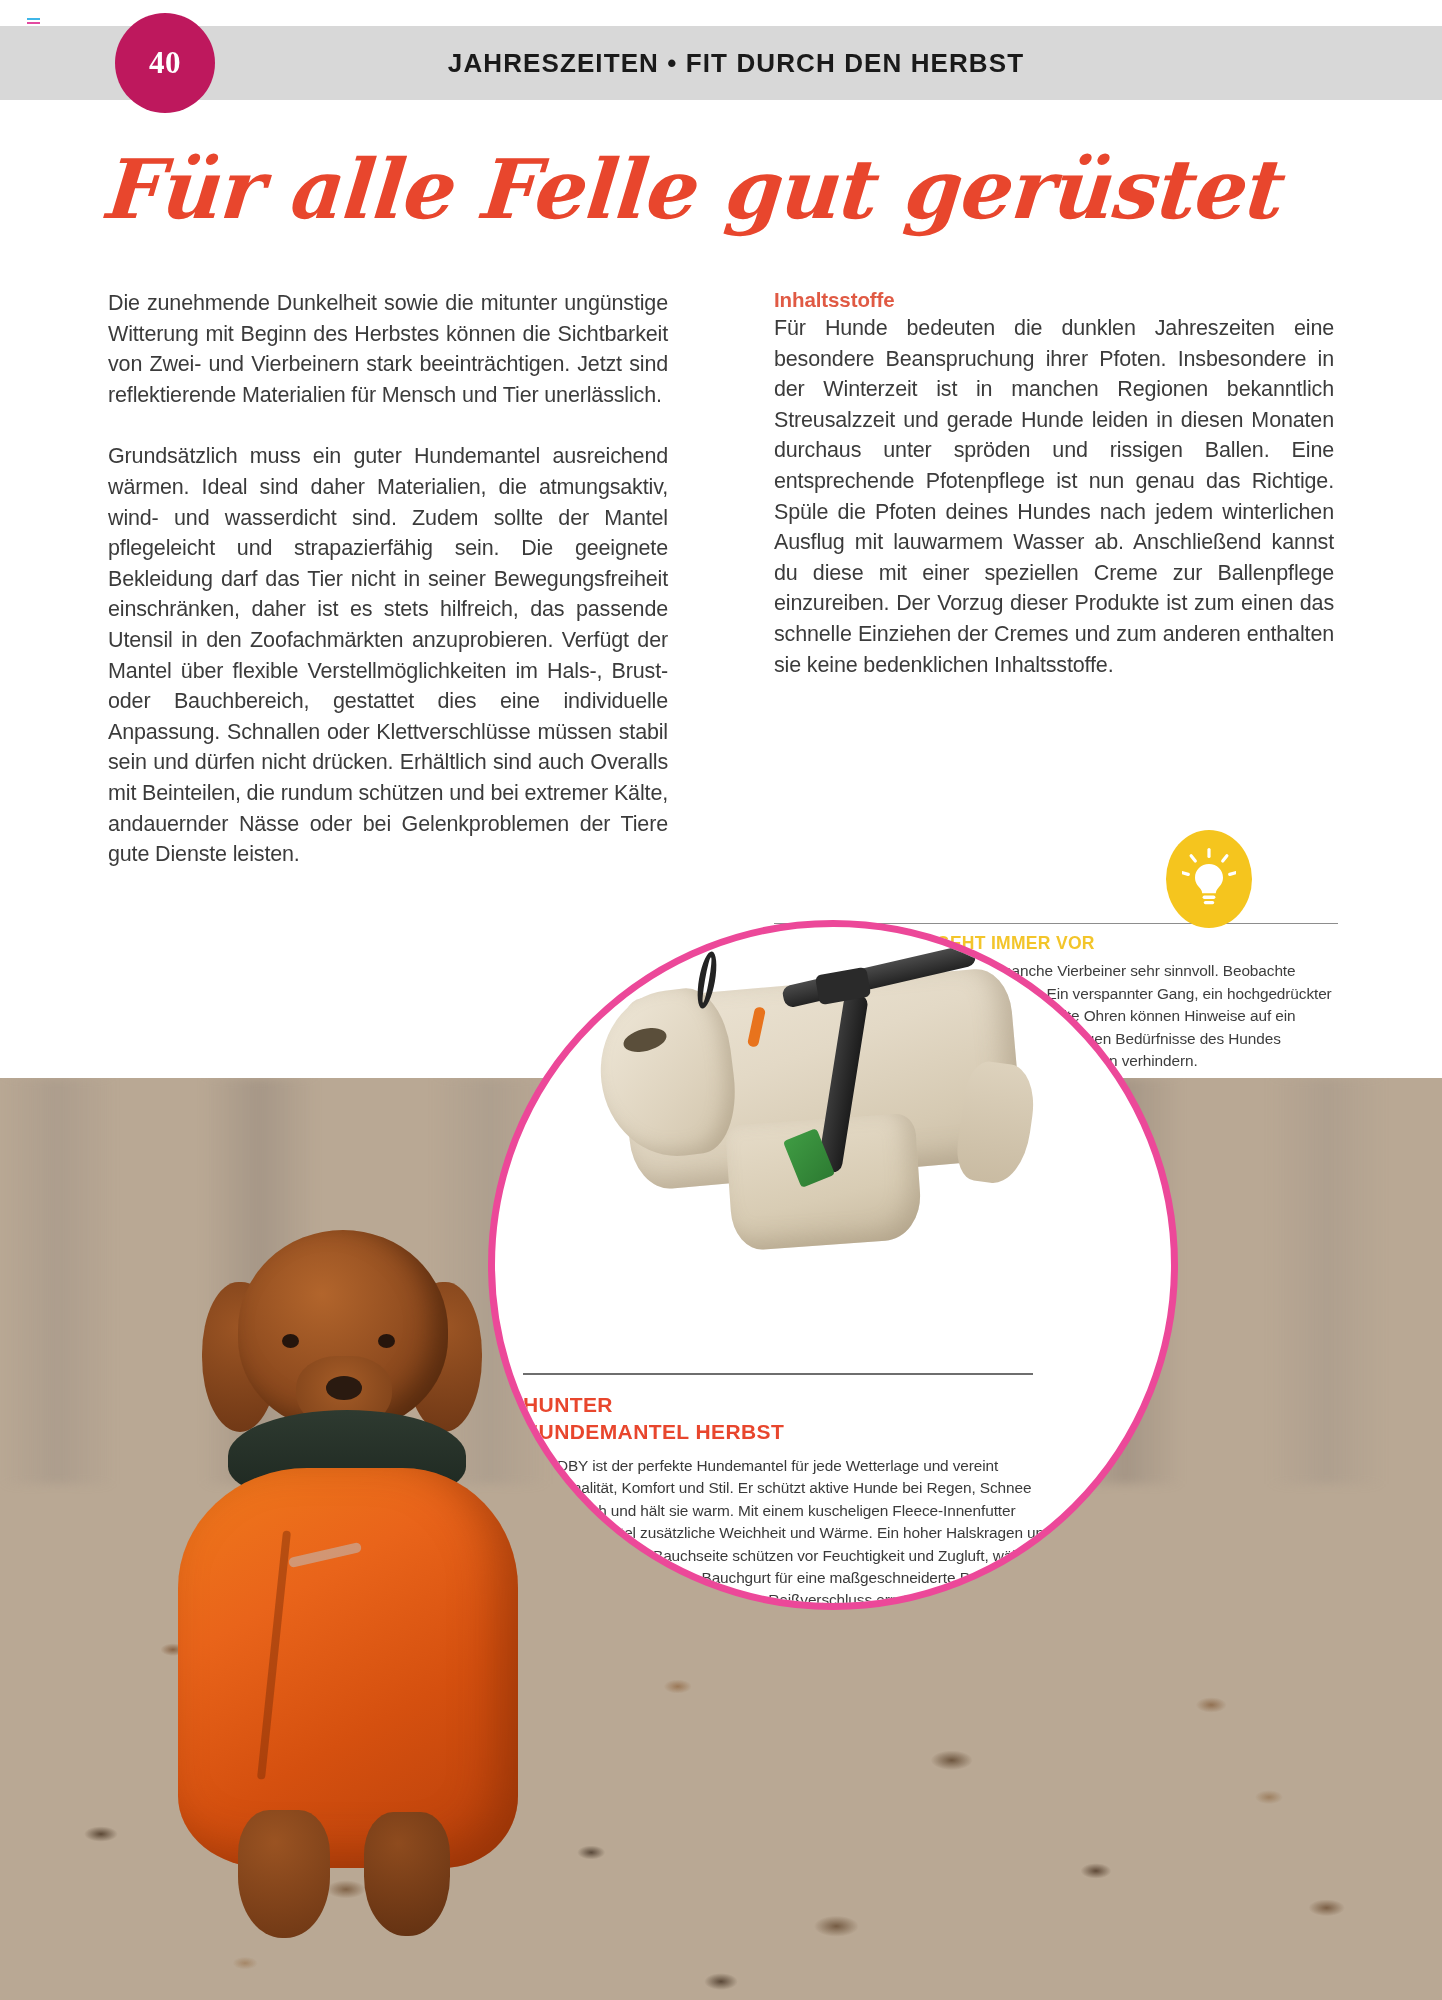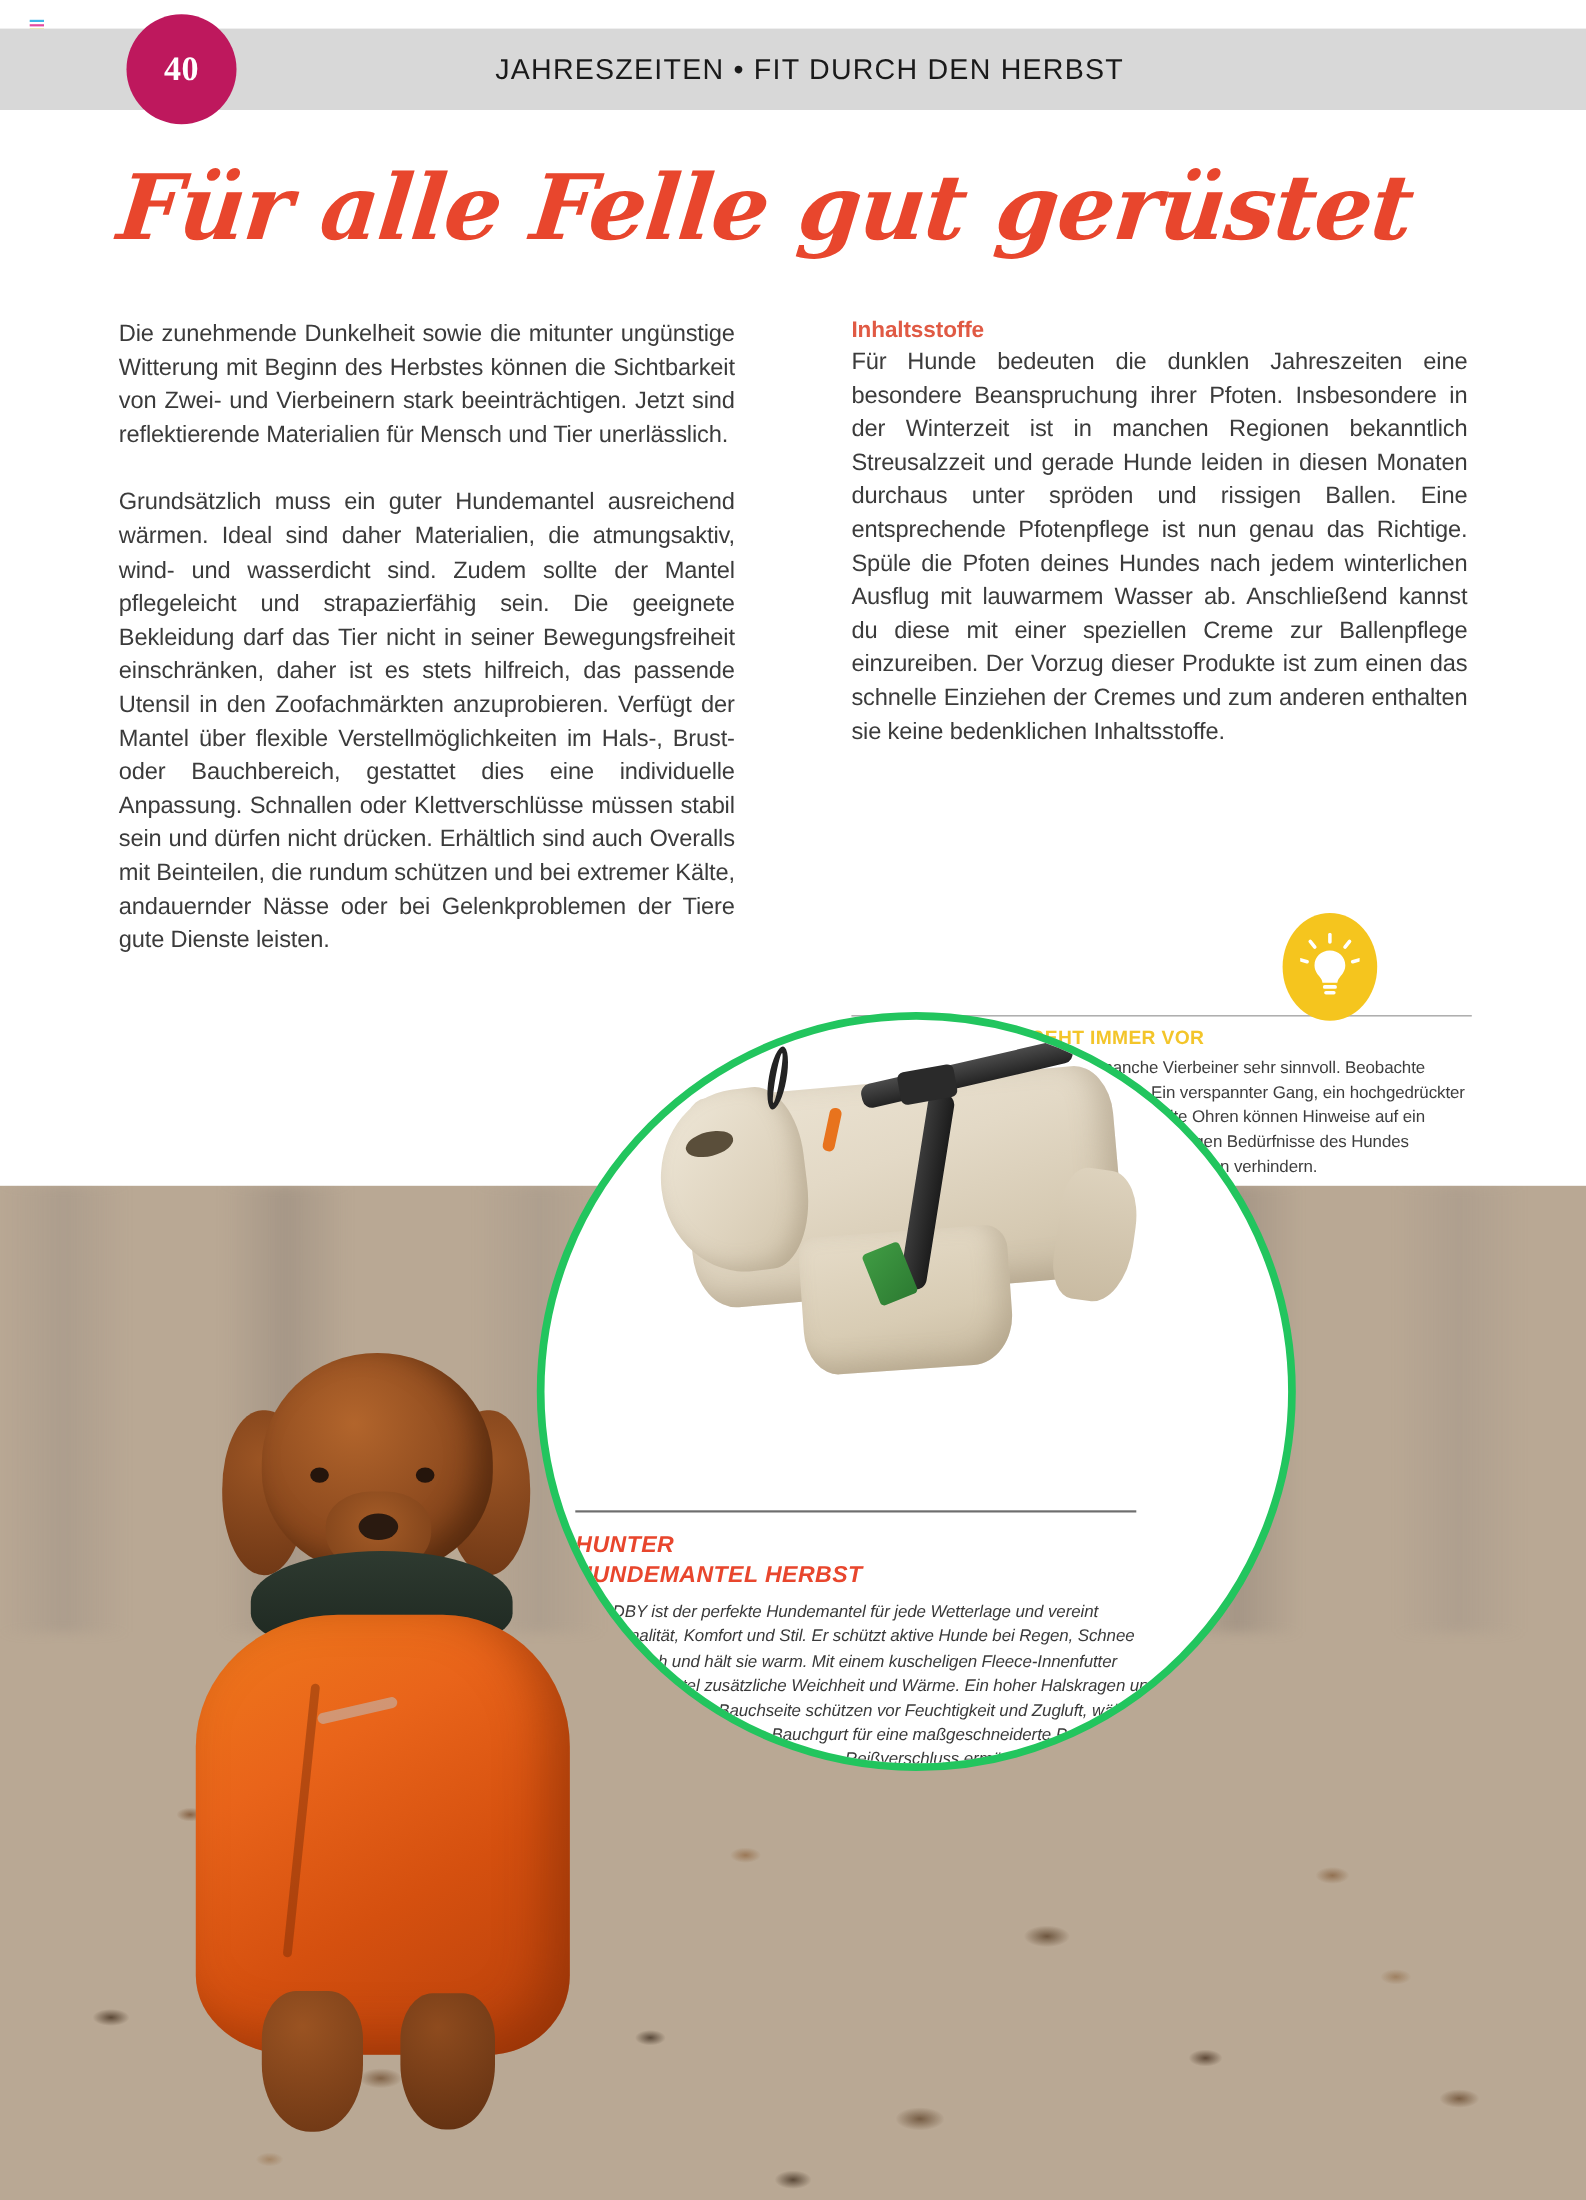--- a/index.html
+++ b/index.html
@@ -34,21 +34,21 @@
     background: #be185d;
     display: flex; align-items: center; justify-content: center;
     color: #ffffff; font-size: 31px; font-weight: bold;
     letter-spacing: 0.5px;
     z-index: 6;
     font-family: Liberation Serif, serif;
   }
   .header-title {
     position: absolute; left: 0; top: 26px; width: 1442px; height: 74px;
     display: flex; align-items: center; justify-content: center;
-    font-size: 26px; font-weight: normal; letter-spacing: 1.1px;
+    font-size: 26px; font-weight: bold; letter-spacing: 1.1px;
     color: #1a1a1a;
     padding-left: 30px;
   }
 
   
   .article-title {
     position: absolute; left: 108px; top: 148px;
     width: 1200px;
     font-family: "DejaVu Serif", serif;
     font-style: italic;
@@ -225,24 +225,23 @@
     border-radius: 34% 34% 48% 48%;
     background: radial-gradient(circle at 40% 25%, #8e4b1e 0%, #5f2f11 100%);
   }
 
   
   .callout {
     position: absolute; left: 488px; top: 920px;
     width: 690px; height: 690px;
     border-radius: 50%;
     background: #ffffff;
-    border: 7px solid #22c55e;
+    border: 7px solid #ec4899;
     z-index: 5;
     overflow: hidden;
-    font-style: italic;
   }
   .callout-inner {
     position: absolute; inset: 0;
     padding: 0;
   }
   
   .coat {
     position: absolute; left: 100px; top: 10px; width: 470px; height: 270px;
   }
   .coat-body {

